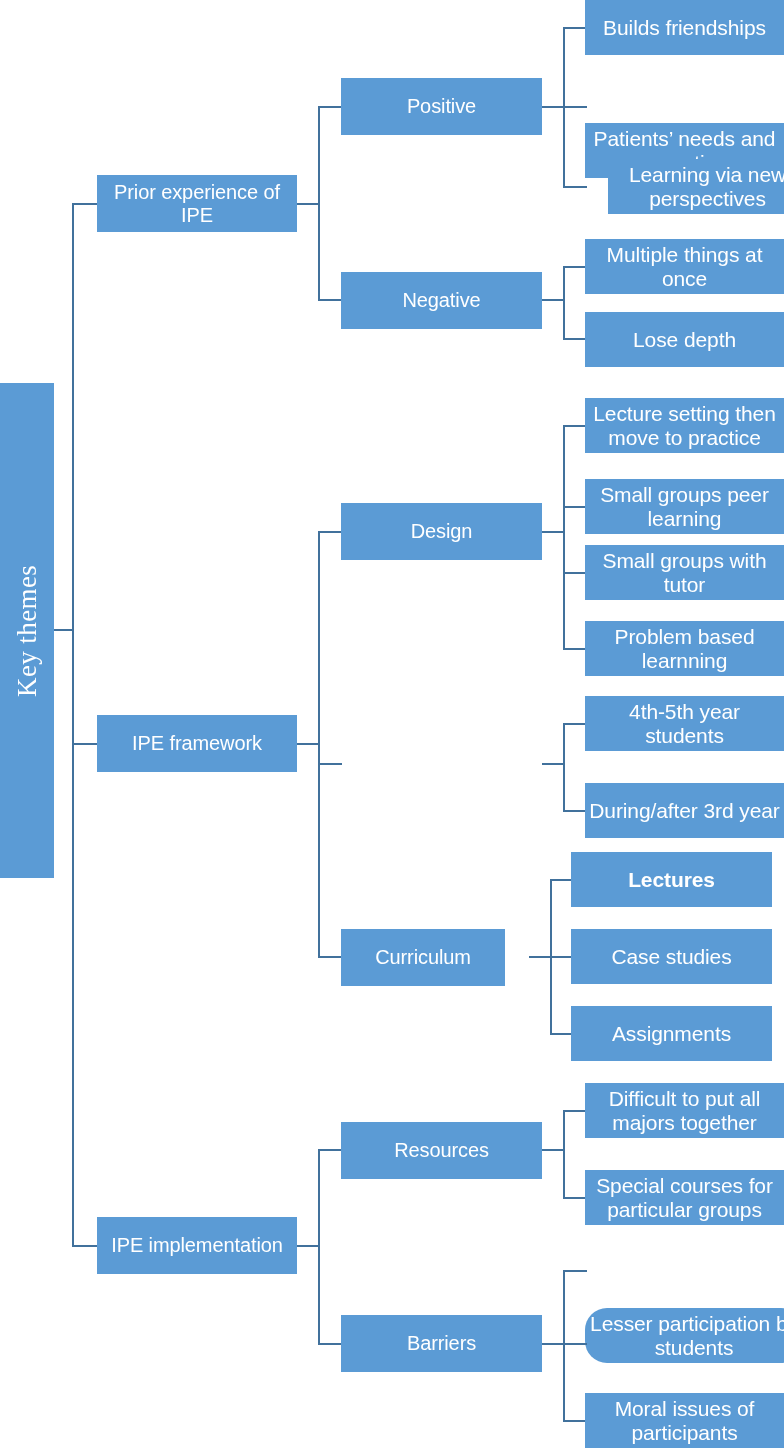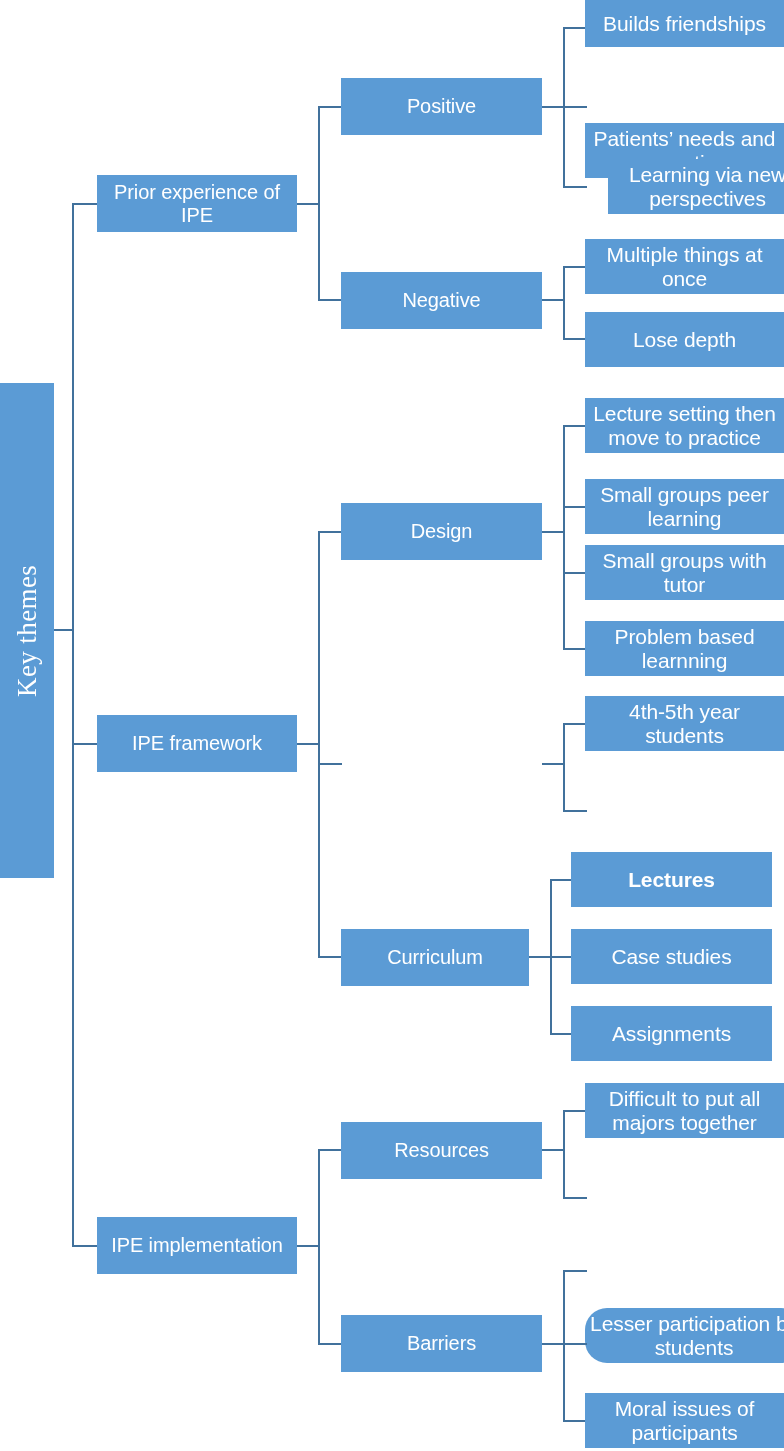--- a/index.html
+++ b/index.html
@@ -68,21 +68,21 @@
   <div class="conn v" style="left:318px; top:106px; height:195px;"></div>
 
   <div class="conn h" style="left:318px; top:106px; width:24px;"></div>
   <div class="node lvl2" style="left:341px; top:78px; width:201px; height:57px;">
     <span>Positive</span>
   </div>
   <div class="conn h" style="left:542px; top:106px; width:22px;"></div>
   <div class="conn v" style="left:563px; top:27px; height:160px;"></div>
 
   <div class="conn h" style="left:563px; top:27px; width:24px;"></div>
-  <div class="node lvl3" style="left:585px; top:0px; width:199px; height:47px;">
+  <div class="node lvl3" style="left:585px; top:0px; width:199px; height:55px;">
     <span>Builds friendships</span>
   </div>
 
   <div class="conn h" style="left:563px; top:106px; width:24px;"></div>
   <div class="node lvl3" style="left:585px; top:79px; width:199px; height:55px;margin-top:44px;">
     <span>Patients’ needs and proactive</span>
   </div>
 
   <div class="conn h" style="left:563px; top:186px; width:24px;"></div>
   <div class="node lvl3" style="left:585px; top:159px; width:199px; height:55px;margin-left:23px;">
@@ -144,23 +144,26 @@
   <div class="conn h" style="left:318px; top:763px; width:24px;"></div>
   <div class="conn h" style="left:542px; top:763px; width:22px;"></div>
   <div class="conn v" style="left:563px; top:723px; height:89px;"></div>
 
   <div class="conn h" style="left:563px; top:723px; width:24px;"></div>
   <div class="node lvl3" style="left:585px; top:696px; width:199px; height:55px;">
     <span>4th-5th year students</span>
   </div>
 
   <div class="conn h" style="left:563px; top:810px; width:24px;"></div>
+  <div class="node lvl3" style="left:585px; top:783px; width:199px; height:55px;">
+    <span>During/after 3rd year</span>
+  </div>
 
   <div class="conn h" style="left:318px; top:956px; width:24px;"></div>
-  <div class="node lvl2" style="left:341px; top:929px; width:188px; height:57px;">
+  <div class="node lvl2" style="left:341px; top:929px; width:164px; height:57px;">
     <span>Curriculum</span>
   </div>
   <div class="conn h" style="left:529px; top:956px; width:22px;"></div>
   <div class="conn v" style="left:550px; top:879px; height:156px;"></div>
 
   <div class="conn h" style="left:550px; top:879px; width:24px;"></div>
   <div class="node lvl3" style="left:571px; top:852px; width:201px; height:55px;font-weight:bold;">
     <span>Lectures</span>
   </div>
 
@@ -188,20 +191,23 @@
   </div>
   <div class="conn h" style="left:542px; top:1149px; width:22px;"></div>
   <div class="conn v" style="left:563px; top:1110px; height:89px;"></div>
 
   <div class="conn h" style="left:563px; top:1110px; width:24px;"></div>
   <div class="node lvl3" style="left:585px; top:1083px; width:199px; height:55px;">
     <span>Difficult to put all majors together</span>
   </div>
 
   <div class="conn h" style="left:563px; top:1197px; width:24px;"></div>
+  <div class="node lvl3" style="left:585px; top:1170px; width:199px; height:55px;">
+    <span>Special courses for particular groups</span>
+  </div>
 
   <div class="conn h" style="left:318px; top:1343px; width:24px;"></div>
   <div class="node lvl2" style="left:341px; top:1315px; width:201px; height:57px;">
     <span>Barriers</span>
   </div>
   <div class="conn h" style="left:542px; top:1343px; width:22px;"></div>
   <div class="conn v" style="left:563px; top:1270px; height:152px;"></div>
 
   <div class="conn h" style="left:563px; top:1270px; width:24px;"></div>
   <div class="node lvl3" style="left:585px; top:1308px; width:218px; height:55px;border-radius:22px;">

